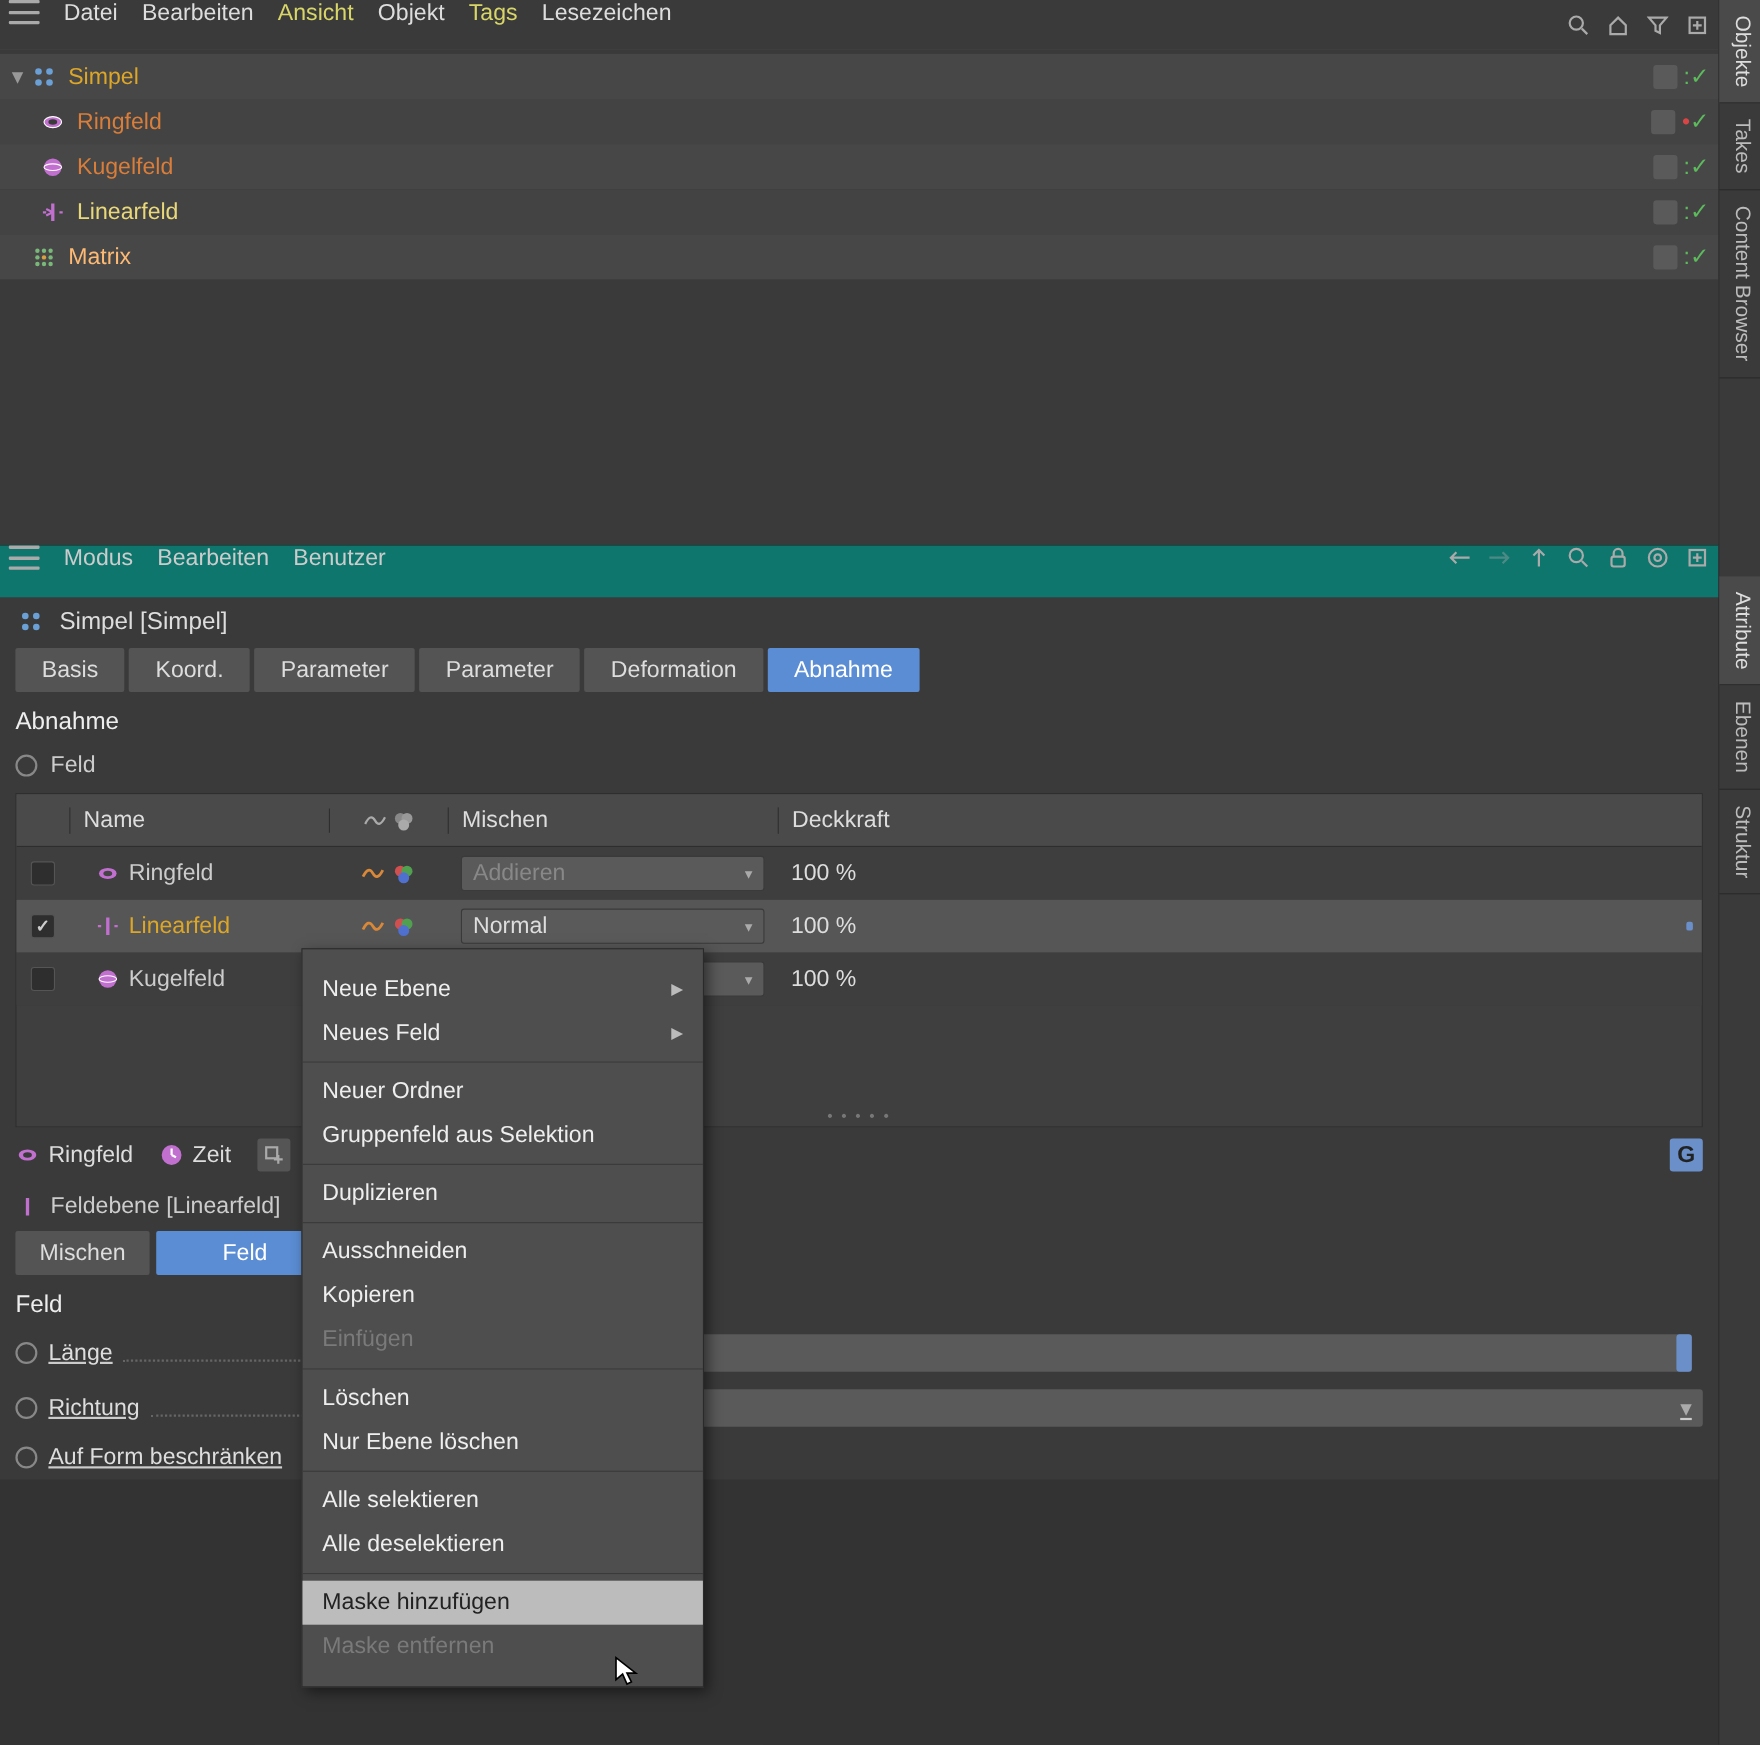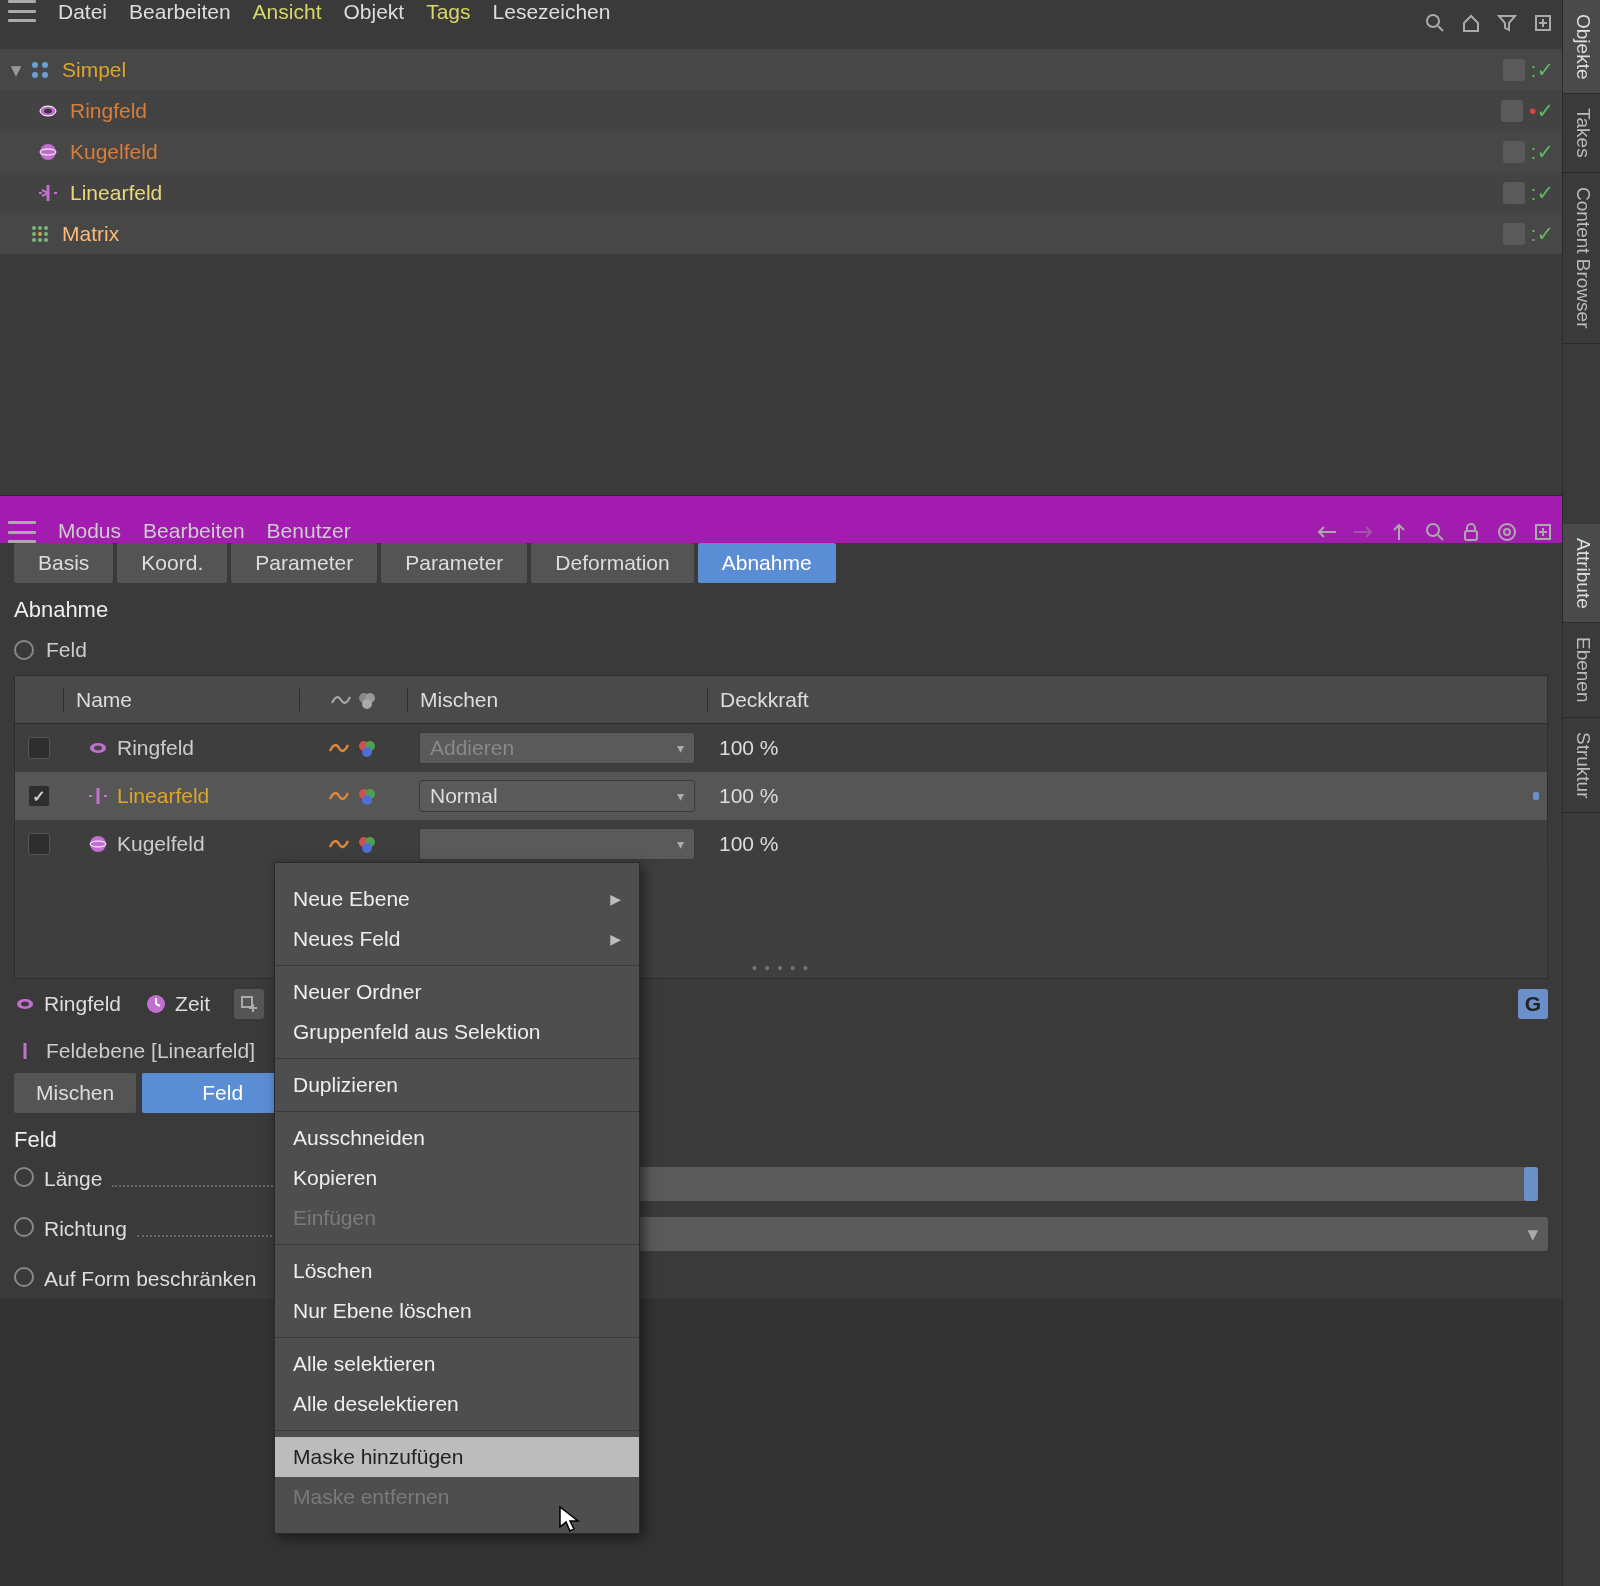--- a/index.html
+++ b/index.html
@@ -33,21 +33,21 @@
 .tree-body { background: #3a3a3a; height: 450px; overflow: hidden; }
 .tree-name-col { width: 230px; display:flex; align-items:center; }
 
 
 .side-tabs { position: absolute; right: 0; top: 0; width: 38px; height: 1586px; background: #3a3a3a; display: flex; flex-direction: column; border-left: 1px solid #2a2a2a; }
 .side-tab { writing-mode: vertical-rl; padding: 14px 6px; color: #bbb; cursor: pointer; border-bottom: 1px solid #2a2a2a; font-size: 19px; }
 .side-tab.active { background: #4a4a4a; color: #ddd; }
 
 
 .attr-panel { background: #3a3a3a; position: relative; }
-.attr-menubar { display: flex; align-items: flex-end; height: 48px; background: #a21caf; padding: 0 8px; gap: 22px; border-top: 1px solid #2a2a2a; }
+.attr-menubar { display: flex; align-items: flex-start; height: 48px; background: #0f766e; padding: 0 8px; gap: 22px; border-top: 1px solid #2a2a2a; }
 .attr-menubar .right-icons { margin-left: auto; display: flex; gap: 14px; align-items: center; }
 
 .obj-title-row { display: flex; align-items: center; padding: 8px 14px 10px 14px; gap: 12px; }
 .obj-title-icon { width: 28px; height: 28px; display:flex; align-items:center; justify-content:center; }
 .obj-title { color: #ddd; font-size: 22px; }
 
 .tabs-row { display: flex; padding: 0 14px; gap: 0; }
 .tab { padding: 8px 24px; background: #545454; color: #ddd; margin-right: 4px; cursor: pointer; border-radius: 2px; font-size: 21px; }
 .tab.active { background: #5b8dd4; color: #fff; }
 
@@ -88,21 +88,21 @@
 .add-tab-btn { width: 30px; height: 30px; background: #555; border-radius:3px; display:flex; align-items:center; justify-content:center; }
 .tag-icon-area { margin-left:auto; }
 .tag-square { width:30px; height:30px; background:#6a8fc9; border-radius:3px; display:flex; align-items:center; justify-content:center; color:#222; font-weight:bold; }
 
 .sub-title-row { display:flex; align-items:center; padding: 10px 14px; gap:10px; }
 
 .sub-tabs-row { display: flex; padding: 0 14px; gap: 6px; }
 .sub-tab { padding: 8px 22px; background: #545454; color: #ddd; cursor: pointer; border-radius: 2px; }
 .sub-tab.active { background: #5b8dd4; color:#fff; }
 
-.param-row { display: flex; align-items: flex-start; padding: 8px 14px; gap: 10px; }
+.param-row { display: flex; align-items: center; padding: 8px 14px; gap: 10px; text-decoration: underline; }
 .param-label { width: 240px; color: #ddd; display:flex; align-items:center; gap:10px; }
 .dotted { flex:1; border-bottom: 2px dotted #666; height: 1px; margin-top: 14px; }
 .slider-track { flex:1; height: 34px; background: #5a5a5a; border-radius: 3px; position:relative; margin-right: 10px; }
 .slider-handle { position:absolute; right:0; top:0; bottom:0; width:14px; background:#6a8fc9; border-radius:3px; }
 .wide-dropdown { flex:1; background:#5a5a5a; border-radius:3px; height:34px; display:flex; align-items:center; padding:0 10px; }
 .wide-dropdown .chev { margin-left:auto; color:#aaa; }
 
 
 .context-menu { position: absolute; left: 274px; top: 862px; width: 366px; background: #4e4e4e; border: 1px solid #2a2a2a; box-shadow: 4px 4px 12px rgba(0,0,0,0.5); padding: 16px 0; z-index: 1000; }
 .ctx-item { padding: 8px 18px; color: #eee; cursor: pointer; display:flex; align-items:center; font-size: 21px; }
@@ -311,20 +311,31 @@
       <span class="icon-btn">
             <svg width="20" height="20">
               <rect x="3" y="3" width="14" height="14" fill="none" stroke="#aaa" stroke-width="2"></rect>
               <line x1="10" y1="6" x2="10" y2="14" stroke="#aaa" stroke-width="2"></line>
               <line x1="6" y1="10" x2="14" y2="10" stroke="#aaa" stroke-width="2"></line>
             </svg>
           </span>
     </div>
   </div>
 
+  <div class="obj-title-row">
+    <span class="obj-title-icon">
+          <svg width="24" height="24">
+            <circle cx="7" cy="7" r="3" fill="#6aa0d6"></circle>
+            <circle cx="17" cy="7" r="3" fill="#6aa0d6"></circle>
+            <circle cx="7" cy="17" r="3" fill="#6aa0d6"></circle>
+            <circle cx="17" cy="17" r="3" fill="#6aa0d6"></circle>
+          </svg>
+        </span>
+    <span class="obj-title">Simpel [Simpel]</span>
+  </div>
 
   <div class="tabs-row">
     <div class="tab">Basis</div>
     <div class="tab">Koord.</div>
     <div class="tab">Parameter</div>
     <div class="tab">Parameter</div>
     <div class="tab">Deformation</div>
     <div class="tab active">Abnahme</div>
   </div>
 

